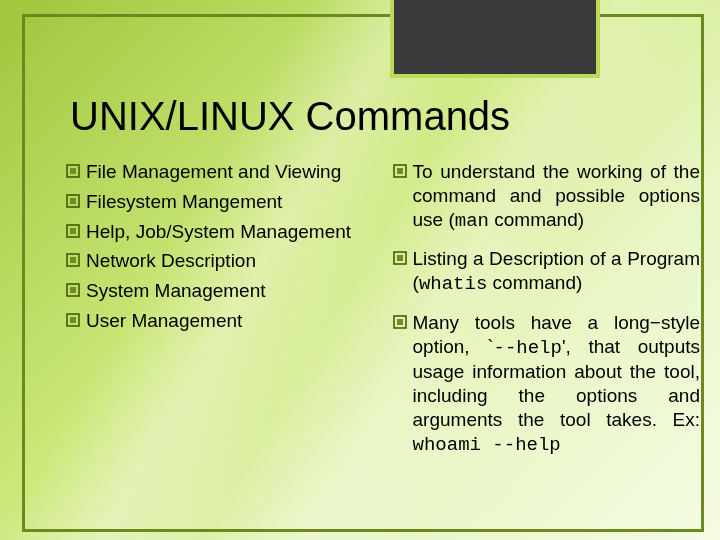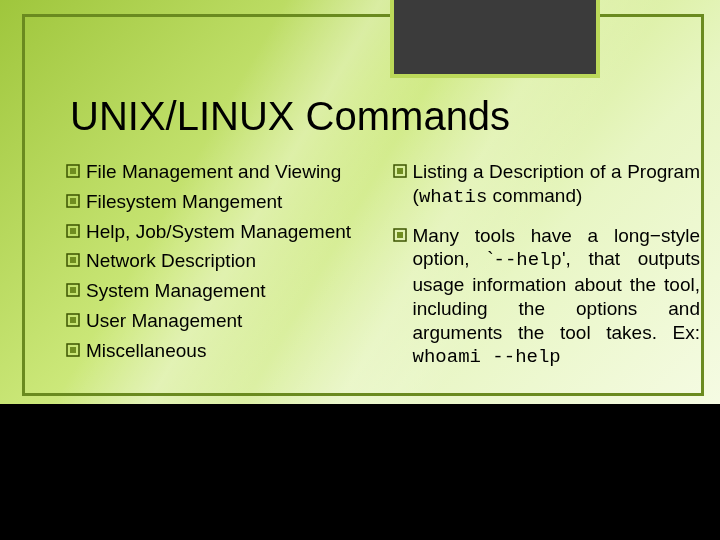--- a/index.html
+++ b/index.html
@@ -8,21 +8,21 @@
     width: 720px;
     height: 540px;
     font-family: Arial, Helvetica, sans-serif;
     background: #000;
     overflow: hidden;
   }
 
   .slide {
     position: relative;
     width: 720px;
-    height: 404px;
+    height: 540px;
     background: linear-gradient(135deg, #9fc63c 0%, #cce87a 40%, #e8f6c4 70%, #f5fbe3 100%);
     box-sizing: border-box;
   }
 
   
   .slide::before {
     content: "";
     position: absolute;
     inset: 0;
     background:
@@ -181,31 +181,31 @@
         </div>
         <div class="bullet-item">
           <span class="bullet-icon">
             <svg width="14" height="14" viewBox="0 0 14 14">
               <rect x="1" y="1" width="12" height="12" fill="none" stroke="#3d5400" stroke-width="1.5"></rect>
               <rect x="4" y="4" width="6" height="6" fill="#6f8d20"></rect>
             </svg>
           </span>
           <span class="text">User Management</span>
         </div>
-        <div class="bullet-item">
-          <span class="bullet-icon">
-            <svg width="14" height="14" viewBox="0 0 14 14">
-              <rect x="1" y="1" width="12" height="12" fill="none" stroke="#3d5400" stroke-width="1.5"></rect>
-              <rect x="4" y="4" width="6" height="6" fill="#6f8d20"></rect>
-            </svg>
-          </span>
-          <span class="text">Miscellaneous</span>
-        </div>
       </div>
     <div class="col col-right" id="right-col">
+        <div class="bullet-item">
+          <span class="bullet-icon">
+            <svg width="14" height="14" viewBox="0 0 14 14">
+              <rect x="1" y="1" width="12" height="12" fill="none" stroke="#3d5400" stroke-width="1.5"></rect>
+              <rect x="4" y="4" width="6" height="6" fill="#6f8d20"></rect>
+            </svg>
+          </span>
+          <span class="text"><span>To understand the working of the command and possible options use (</span><span class="mono">man</span><span> command)</span></span>
+        </div>
         <div class="bullet-item">
           <span class="bullet-icon">
             <svg width="14" height="14" viewBox="0 0 14 14">
               <rect x="1" y="1" width="12" height="12" fill="none" stroke="#3d5400" stroke-width="1.5"></rect>
               <rect x="4" y="4" width="6" height="6" fill="#6f8d20"></rect>
             </svg>
           </span>
           <span class="text"><span>Listing a Description of a Program (</span><span class="mono">whatis</span><span> command)</span></span>
         </div>
         <div class="bullet-item">

